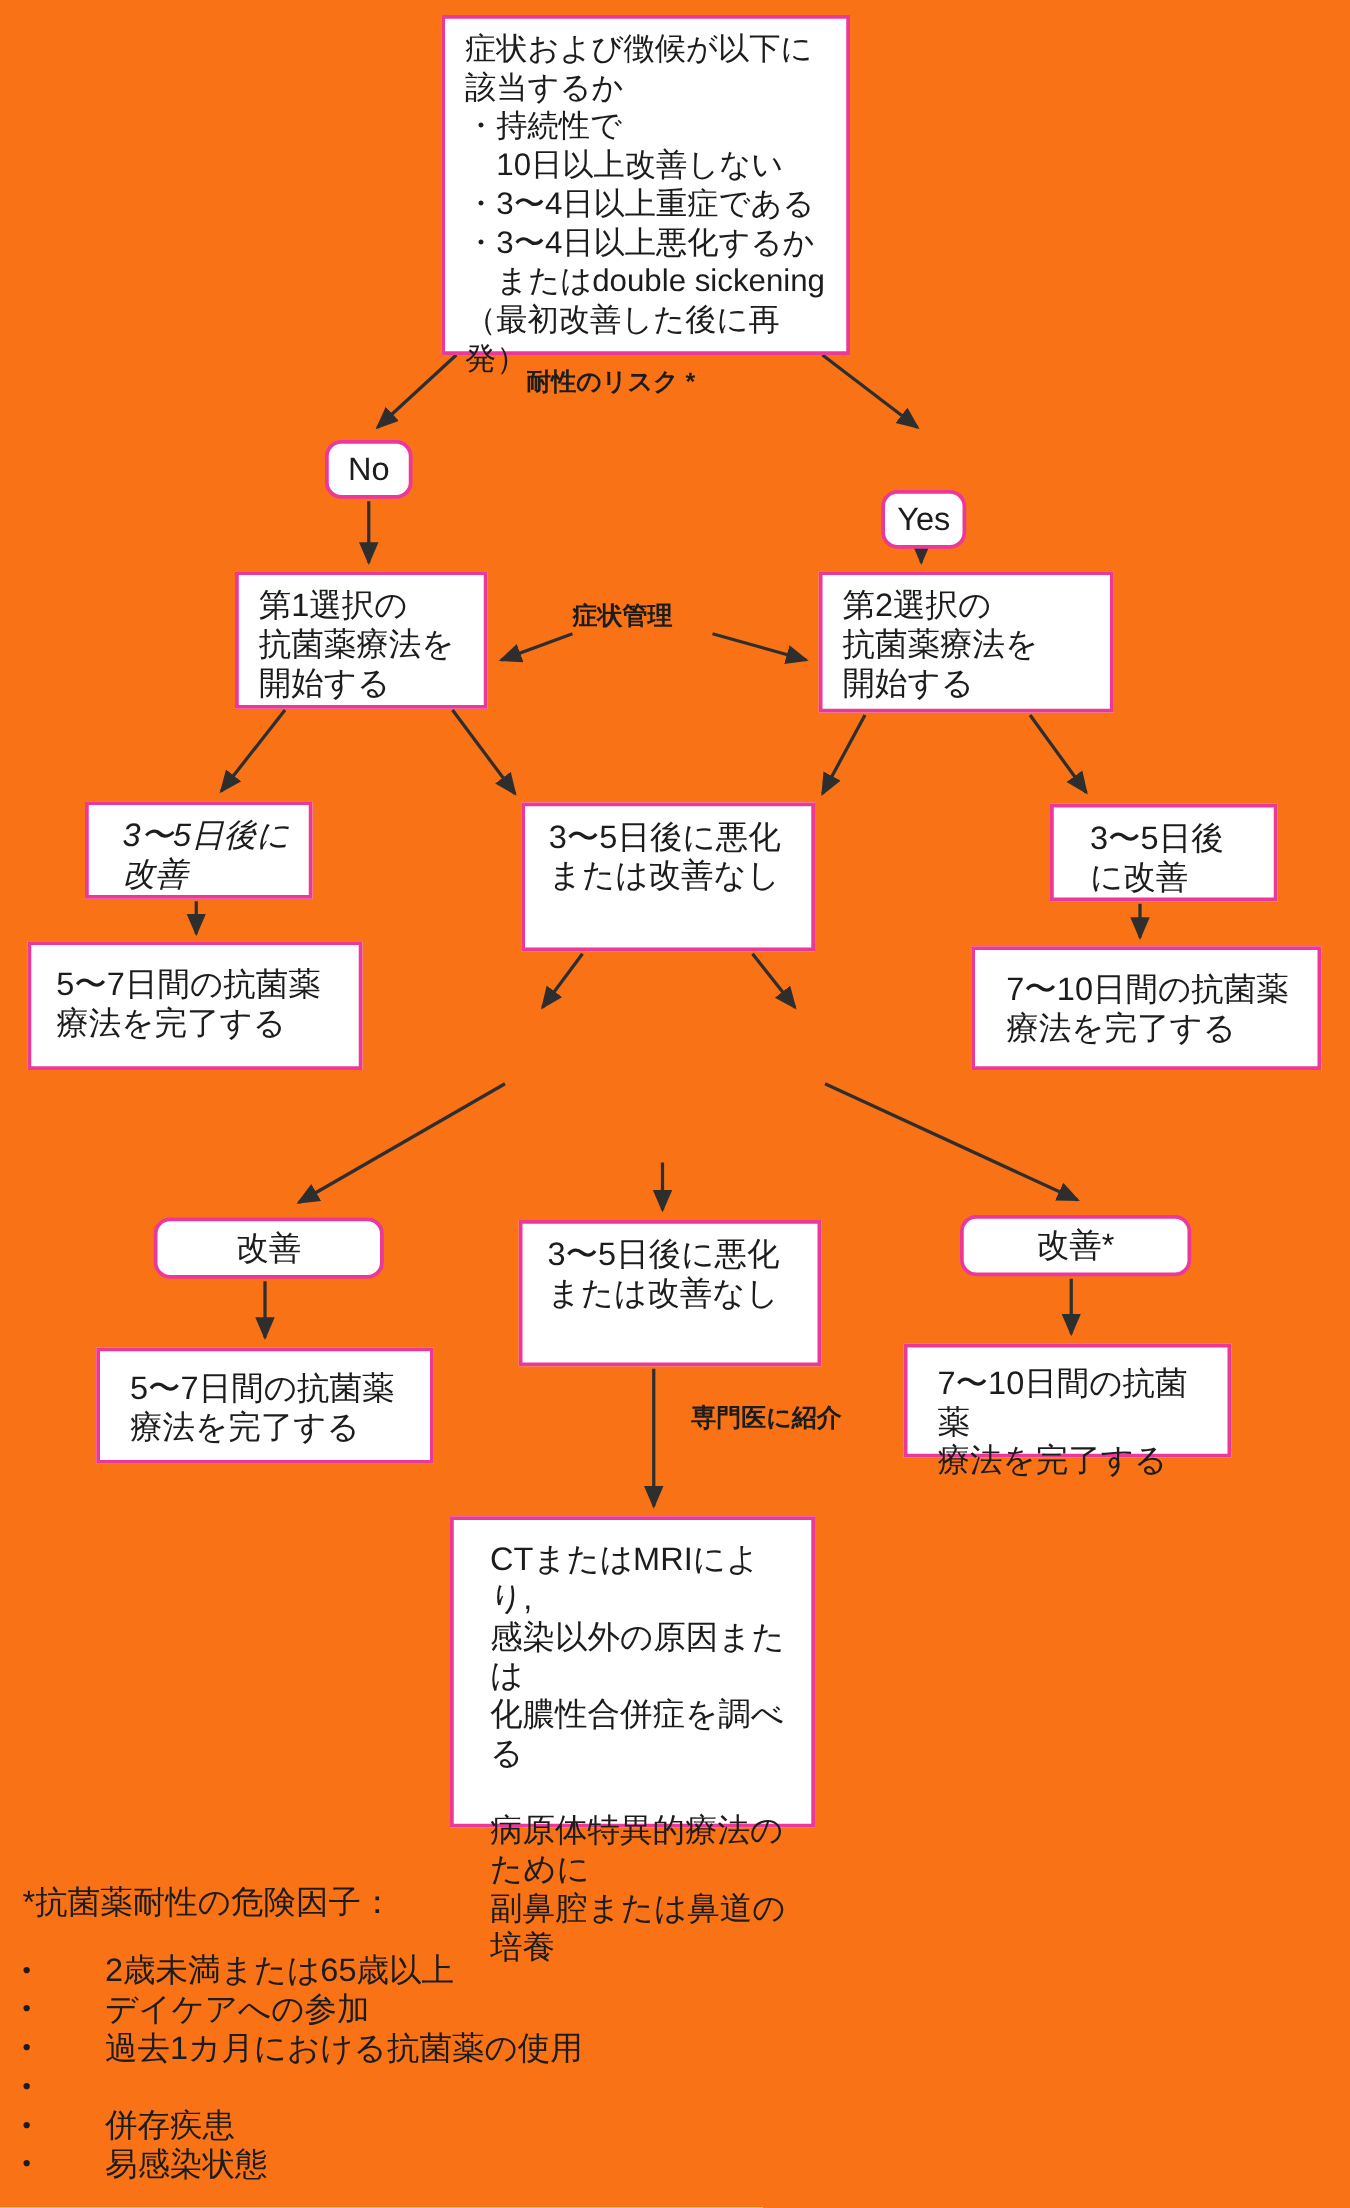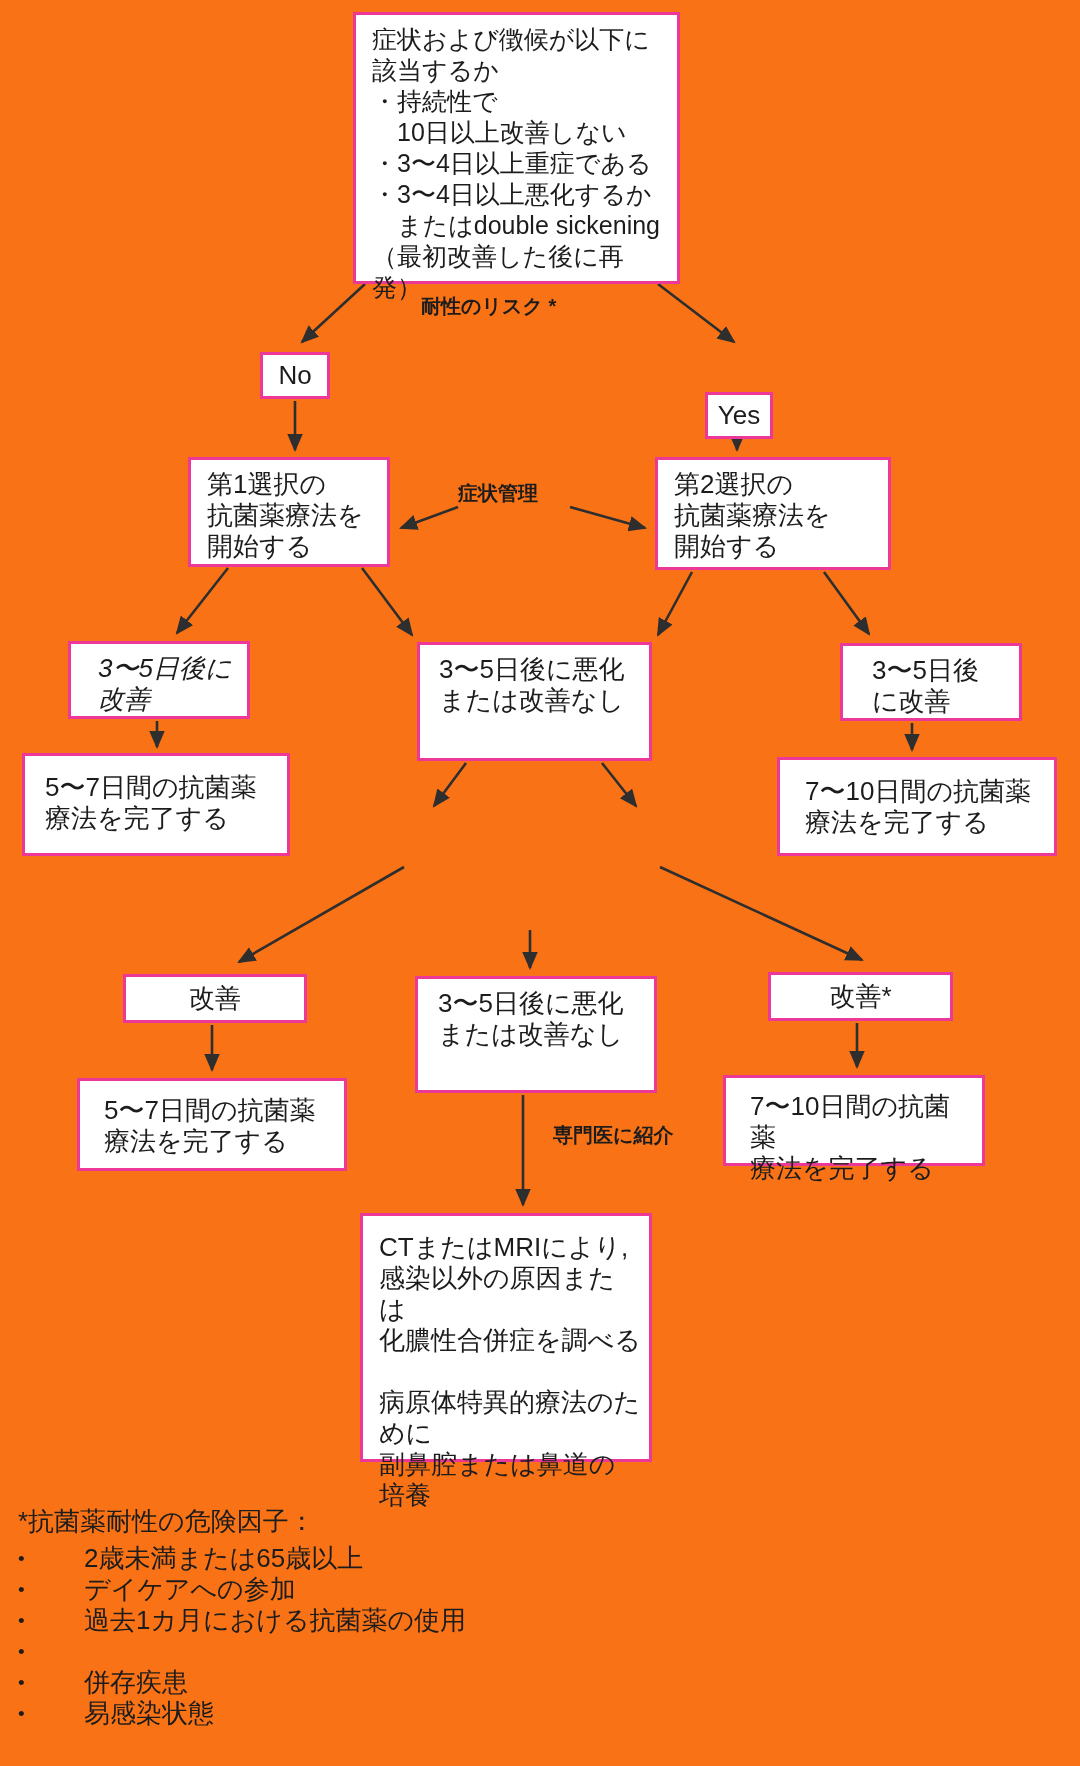--- a/index.html
+++ b/index.html
@@ -15,24 +15,24 @@
   }
   .arrows{position:absolute;left:0;top:0;width:1080px;height:1766px;}
   .arrows line{stroke:var(--arrow);stroke-width:2.6;}
   .box{
     position:absolute;box-sizing:border-box;background:#fff;
     border:3px solid var(--pink);
     font-size:26px;line-height:31px;white-space:pre-line;
     padding:9px 8px 9px 16px;
   }
   .box.small-font{font-size:25px;}
-  .box.center{display:flex;align-items:center;justify-content:center;text-align:center;padding:0;white-space:pre-line;}
+  .box.center{display:flex;align-items:center;justify-content:center;text-align:center;padding:0;white-space:pre-line;border-radius:13px;}
   .flabel{position:absolute;font-size:20px;line-height:30px;white-space:nowrap;font-weight:bold;}
   .footnote{position:absolute;left:18px;top:1506px;width:760px;font-size:26px;line-height:31px;}
-  .fn-title{margin-bottom:6px;}
+  .fn-title{margin-bottom:24px;}
   .fn-item{display:flex;align-items:flex-start;}
   .fn-bullet{width:66px;flex:0 0 66px;font-size:19px;line-height:31px;}
 </style>
 </head>
 <body>
 
 <div class="canvas">
 
   <svg class="arrows" viewBox="0 0 1080 1766">
     <defs>
@@ -111,21 +111,21 @@
   <div class="box center" style="left:768px;top:972px;width:185px;height:49px;">改善*</div>
 
   <div class="box" style="left:77px;top:1078px;width:270px;height:93px;padding-top:14px;padding-left:24px;">5〜7日間の抗菌薬
 療法を完了する</div>
 
   <div class="box" style="left:723px;top:1075px;width:262px;height:91px;padding-top:13px;padding-left:24px;">7〜10日間の抗菌薬
 療法を完了する</div>
 
   <div class="flabel" style="left:553px;top:1120px;">専門医に紹介</div>
 
-  <div class="box" style="left:360px;top:1213px;width:292px;height:249px;padding-top:16px;padding-left:16px;">CTまたはMRIにより,
+  <div class="box" style="left:360px;top:1213px;width:292px;height:249px;padding-top:16px;padding-left:29px;">CTまたはMRIにより,
 感染以外の原因または
 化膿性合併症を調べる
 
 病原体特異的療法のために
 副鼻腔または鼻道の培養</div>
 
   <div class="footnote">
     <div class="fn-title">*抗菌薬耐性の危険因子：</div>
     <div class="fn-item">
       <span class="fn-bullet">•</span>

